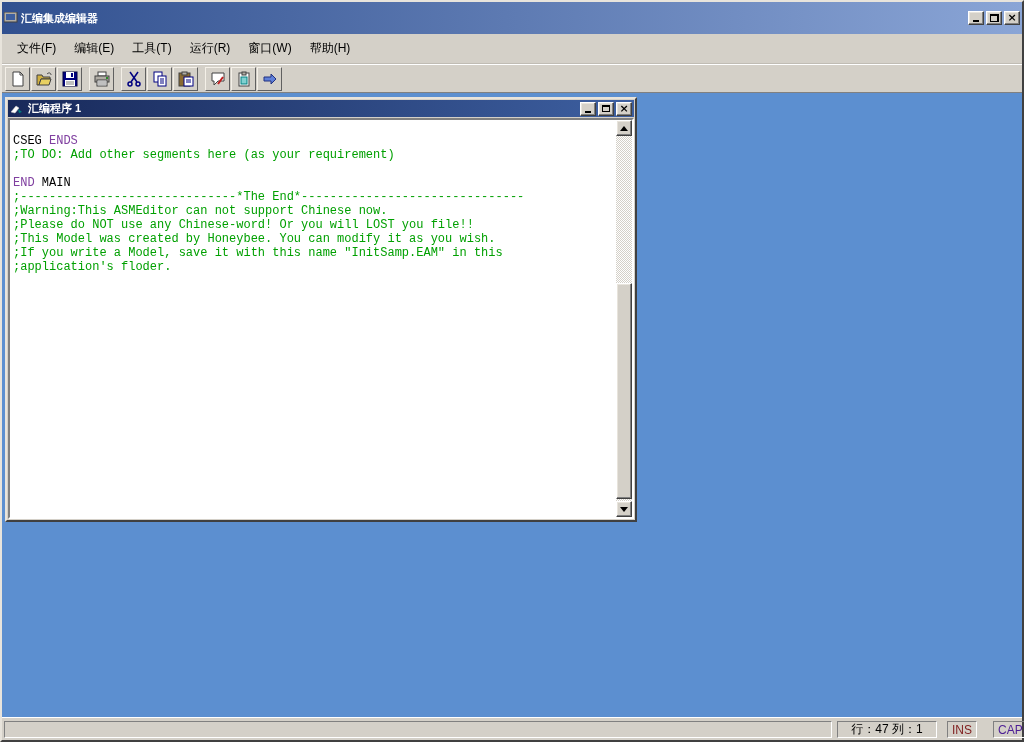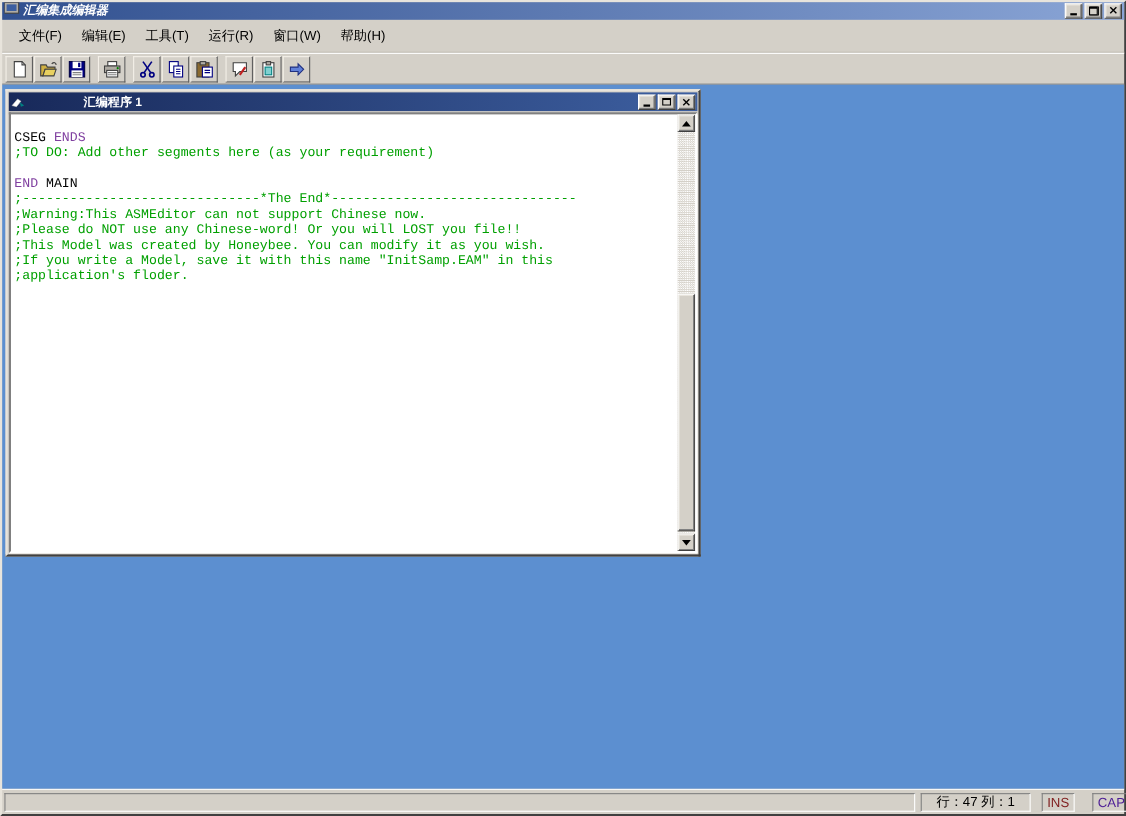--- a/index.html
+++ b/index.html
@@ -3,22 +3,22 @@
 <meta charset="utf-8">
 <style>
   * { margin:0; padding:0; box-sizing:border-box; }
   html,body { width:1024px; height:742px; overflow:hidden; }
   body { font-family:"Liberation Sans", sans-serif; font-size:12px; background:#d4d0c8; }
 
   .window { position:absolute; inset:0; background:#d4d0c8;
     border:2px solid; border-color:#e8e4dc #404040 #404040 #e8e4dc; display:flex; flex-direction:column; }
 
   
-  .titlebar { height:16px; background:linear-gradient(to right,#31508f,#8aa5d6);
-    display:flex; padding:0 2px; flex:0 0 auto;font-style:italic; }
+  .titlebar { height:32px; background:linear-gradient(to right,#31508f,#8aa5d6);
+    display:flex; align-items:center; padding:0 2px; flex:0 0 auto; }
   .titlebar .title { color:#fff; font-weight:bold; font-size:11px; margin-left:3px; flex:1;
     white-space:nowrap; overflow:hidden; }
   .app-icon { width:14px; height:12px; display:inline-block; }
   .winbtns { display:flex; gap:2px; align-items:center; }
   .winbtn { width:16px; height:14px; background:#d4d0c8; border:1px solid;
     border-color:#fff #404040 #404040 #fff; box-shadow:inset -1px -1px 0 #808080, inset 1px 1px 0 #e8e4dc;
     display:flex; align-items:center; justify-content:center; position:relative; }
   .glyph-min { width:6px; height:2px; background:#000; margin-top:6px; }
   .glyph-max { width:8px; height:7px; border:1px solid #000; border-top-width:2px; }
   .glyph-restore { width:9px; height:8px; position:relative; }
@@ -43,21 +43,21 @@
   .tb-gap { width:6px; }
 
   
   .mdi { flex:1 1 auto; background:#5c8fd0; position:relative; overflow:hidden; }
 
   
   .child { position:absolute; left:3px; top:4px; width:632px; height:425px;
     background:#d4d0c8; border:2px solid; border-color:#e8e4dc #404040 #404040 #e8e4dc;
     padding:1px; display:flex; flex-direction:column; }
   .child-titlebar { height:17px; background:linear-gradient(to right,#18295a,#3d5fa0);
-    display:flex; align-items:center; padding:0 2px; flex:0 0 auto;gap:48px; }
+    display:flex; align-items:center; padding:0 2px; flex:0 0 auto; }
   .child-titlebar .title { color:#fff; font-weight:bold; font-size:11px; margin-left:4px; flex:1; }
   .doc-icon { width:14px; height:12px; display:inline-block; }
   .child-body { flex:1 1 auto; margin-top:1px; border:2px solid; border-color:#808080 #fff #fff #808080;
     background:#fff; display:flex; overflow:hidden; }
 
   .code { flex:1 1 auto; padding:14px 0 0 3px; font-family:"Liberation Mono","DejaVu Sans Mono",monospace;
     font-size:12px; line-height:14px; white-space:pre; overflow:hidden; cursor:text; }
   .seg-p { color:#000; }
   .seg-k { color:#8040a0; }
   .seg-c { color:#00a000; }

